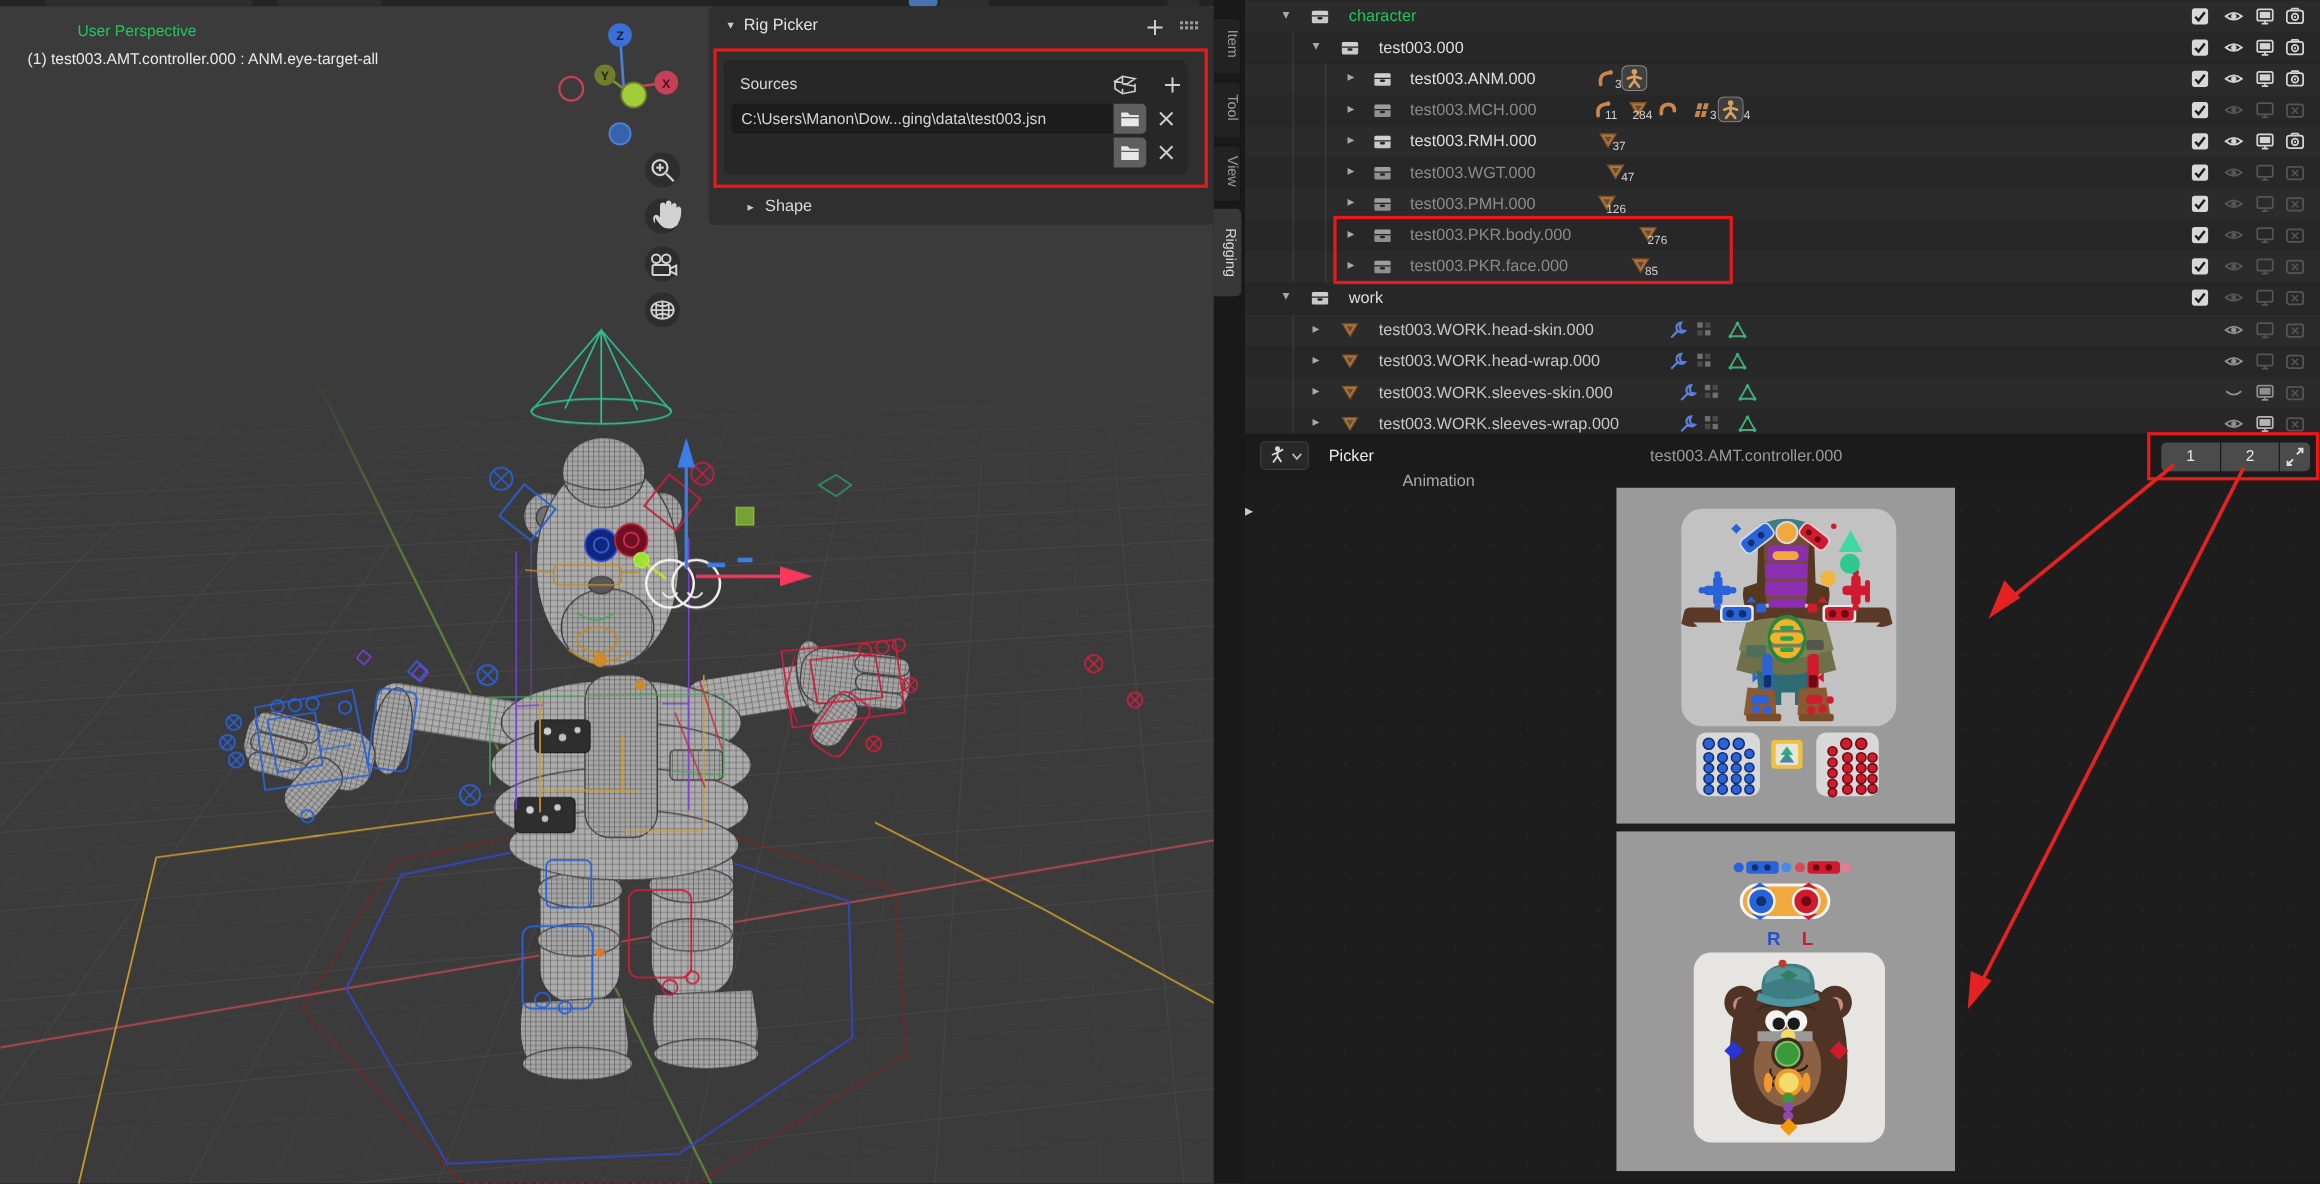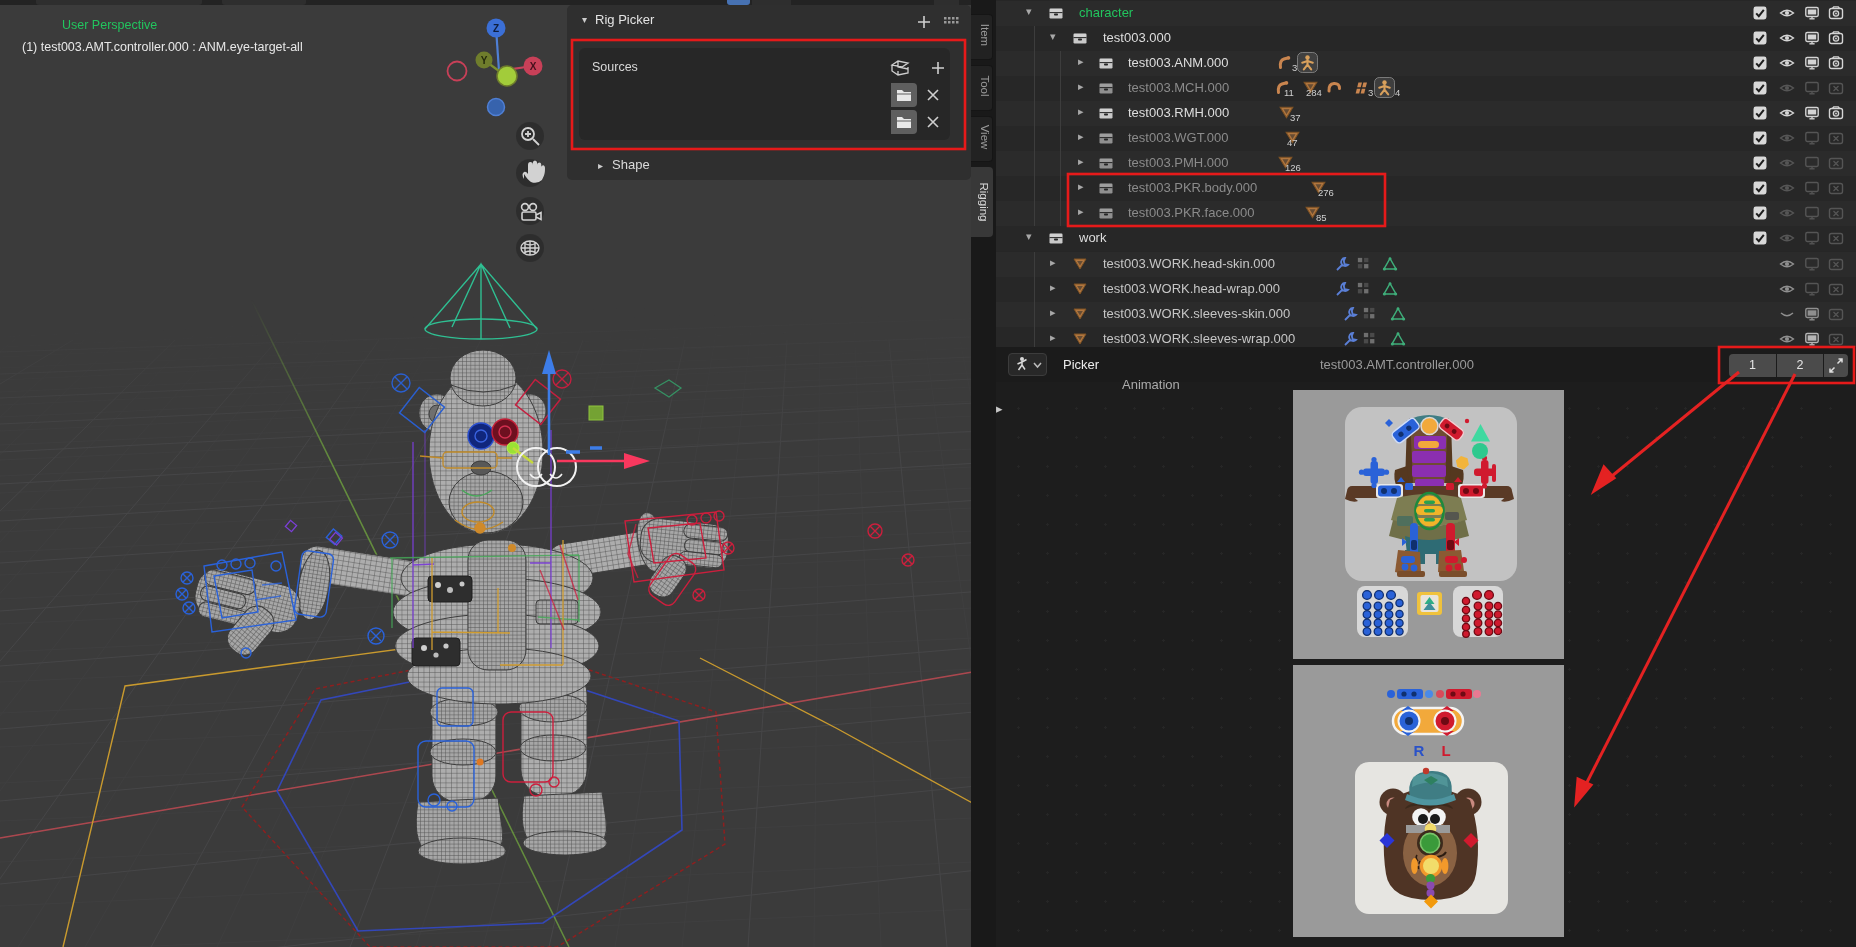--- a/index.html
+++ b/index.html
@@ -402,20 +402,21 @@
     </svg>
 
     <div class="abs" style="left:579px;top:48px;width:371px;height:92px;background:#272727;border-radius:6px;"></div>
     <div class="abs" style="left:592px;top:60px;color:#d8d8d8;font-size:12.5px;">Sources</div>
     <svg width="60" height="18" viewBox="0 0 60 18" style="position:absolute;left:890px;top:59px;">
       <g stroke="#cfcfcf" stroke-width="1.3" fill="none">
         <path d="M2,6 l6,-4 l10,2 l-6,4 z M2,6 v6 l6,4 l10,-2 v-6 M8,12 v4 M8,2 v6 l10,2"></path>
       </g>
       <path d="M48,3 v12 M42,9 h12" stroke="#cfcfcf" stroke-width="1.6"></path>
     </svg>
+    <div class="abs" style="left:585px;top:83px;width:305px;height:24px;background:#1c1c1c;border-radius:4px 0 0 4px;color:#d4d4d4;font-size:12.5px;line-height:24px;padding-left:8px;">C:\Users\Manon\Dow...ging\data\test003.jsn</div>
     <div class="abs" style="left:891px;top:83px;width:26px;height:24px;background:#5f5f5f;border-radius:0 4px 4px 0;">
       <svg width="26" height="24" viewBox="0 0 26 24">
           <g fill="#e8e8e8">
             <path d="M6,7 h5 l2,2 h7 v9 h-14 z"></path>
           </g>
           <path d="M6,11 h14" stroke="#5f5f5f" stroke-width="1"></path>
         </svg>
     </div>
     <svg width="16" height="16" viewBox="0 0 16 16" style="position:absolute;left:925px;top:87px;">
       <path d="M3,3 L13,13 M13,3 L3,13" stroke="#cfcfcf" stroke-width="1.6"></path>
@@ -734,21 +735,21 @@
           <rect x="1.5" y="3.5" width="13" height="10" rx="1.2" fill="#8f8f8f"></rect>
           <rect x="1.5" y="3.5" width="13" height="3.4" fill="#ffffff22"></rect>
           <line x1="1.5" y1="7.6" x2="14.5" y2="7.6" stroke="#262626" stroke-width="1"></line>
           <rect x="6" y="8.6" width="4" height="2" rx="0.8" fill="#262626"></rect>
         </svg>
 <div class="abs" style="left:132px;top:130px;font-size:13px;color:#8b8b8b;white-space:nowrap;">test003.WGT.000</div>
 <svg width="17" height="17" viewBox="0 0 16 16" style="position:absolute;left:288px;top:129px;">
           <path d="M2,3 h12 l-6,10 z" fill="#b0763f" stroke="#7e5224" stroke-width="1"></path>
           <path d="M5.2,5 h5.6 l-2.8,4.6 z" fill="#2a2a2a" opacity="0.55"></path>
         </svg>
-<div class="abs" style="left:291px;top:137px;font-size:9.5px;color:#d0d0d0;">47</div>
+<div class="abs" style="left:301px;top:137px;font-size:9.5px;color:#d0d0d0;">47</div>
 <svg width="14" height="14" viewBox="0 0 14 14" style="position:absolute;left:757px;top:131px;">
           <rect x="0.5" y="0.5" width="13" height="13" rx="2.4" fill="#d8d8d8"></rect>
           <path d="M3.2,7.4 l2.6,2.8 L10.8,3.8" stroke="#1d1d1d" stroke-width="2" fill="none"></path>
         </svg>
 <svg width="16" height="16" viewBox="0 0 16 16" style="position:absolute;left:783px;top:130px;">
           <path d="M1.5,8 Q8,2.6 14.5,8 Q8,13.4 1.5,8 Z" fill="none" stroke="#555555" stroke-width="1.4"></path>
           <circle cx="8" cy="8" r="2.1" fill="#555555"></circle>
         </svg>
 <svg width="16" height="16" viewBox="0 0 16 16" style="position:absolute;left:808px;top:130px;">
           <rect x="1.8" y="2.5" width="12.4" height="9" rx="1.4" fill="none" stroke="#555555" stroke-width="1.4"></rect>

